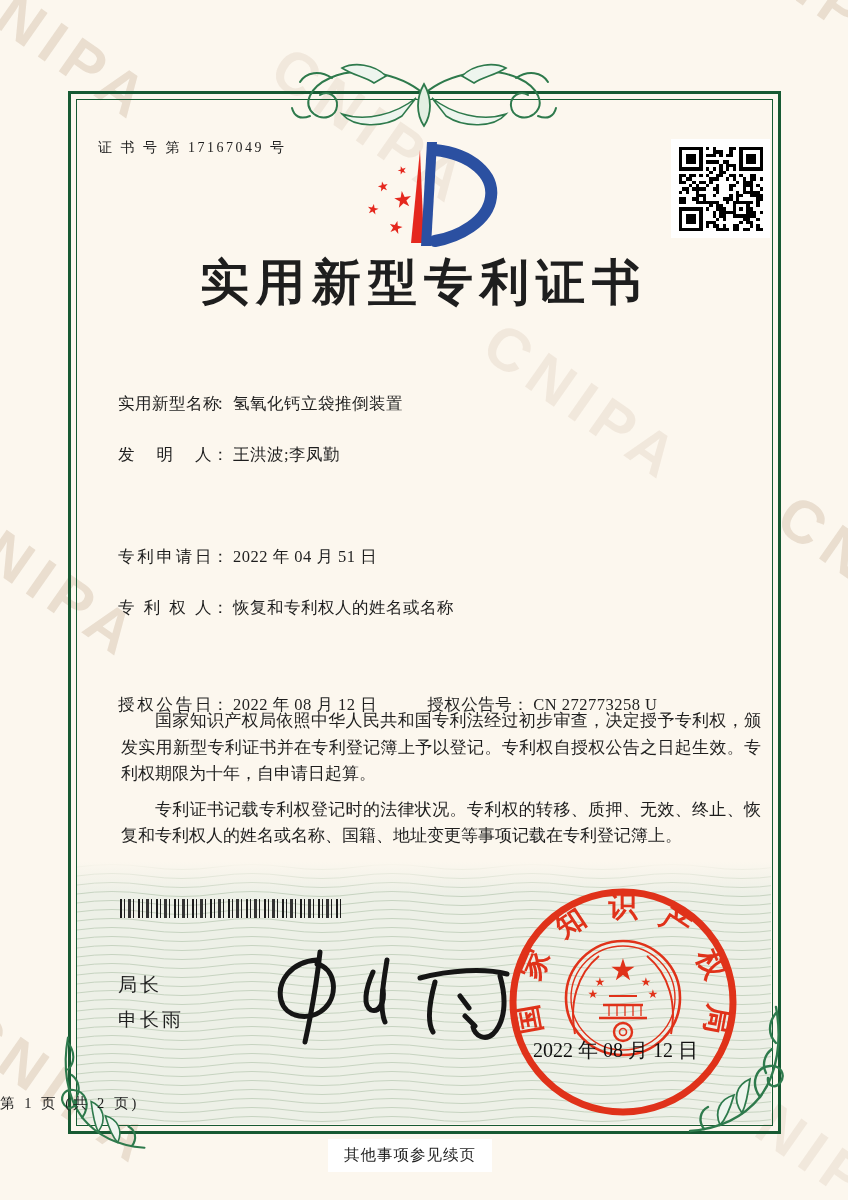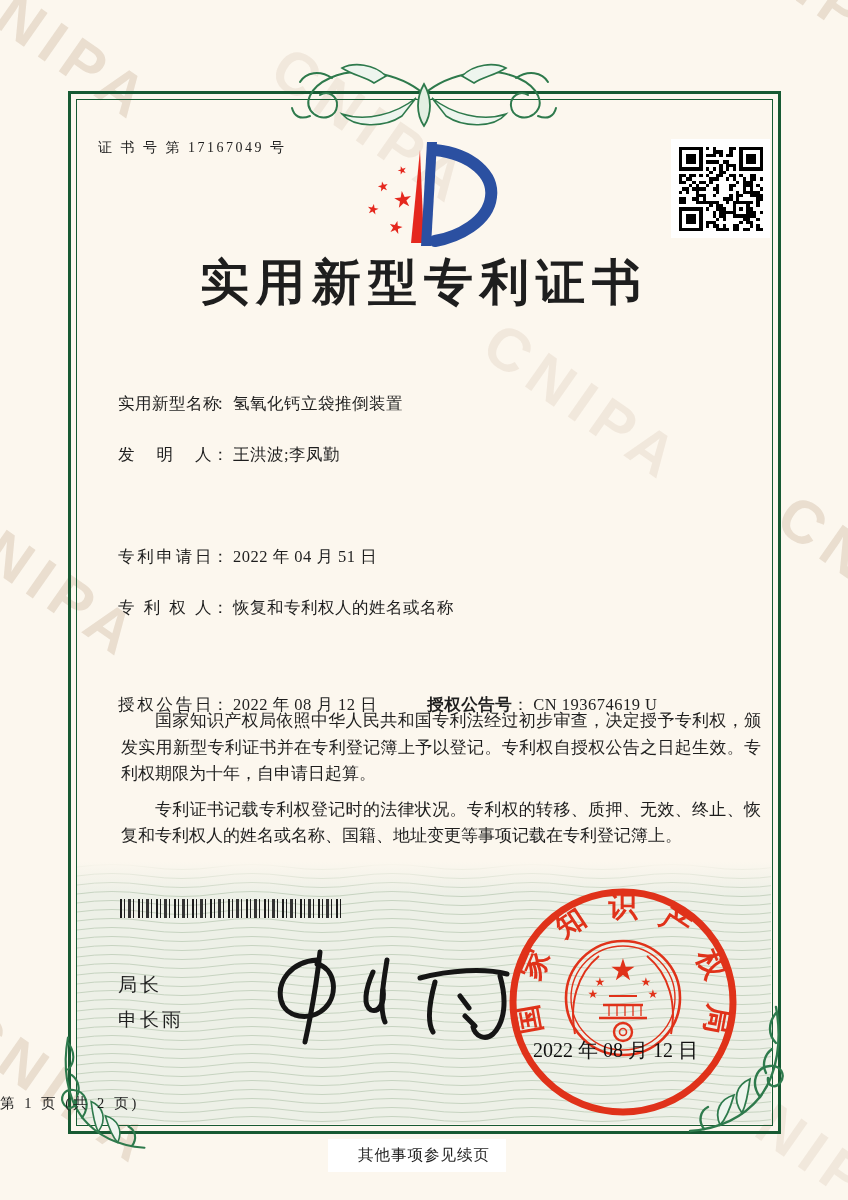--- a/index.html
+++ b/index.html
@@ -25,21 +25,21 @@
   .logo{position:absolute;left:340px;top:134px;width:170px;height:122px;z-index:4;}
   .qr-box{position:absolute;left:671px;top:139px;width:99px;height:99px;background:#fff;
           display:flex;align-items:center;justify-content:center;z-index:4;}
   .title{position:absolute;left:0;top:250px;width:100%;text-align:center;font-size:49px;
          font-weight:700;letter-spacing:7px;z-index:4;}
   
   .row{position:absolute;left:118px;font-size:16.5px;letter-spacing:0.5px;z-index:4;white-space:nowrap;margin-top:36px;}
   .f-label{display:inline-block;width:94px;text-align:justify;text-align-last:justify;}
   .f-value{padding-left:4px;}
   .pair2{margin-left:50px;}
-  .pair2 .f-label2{display:inline-block;font-weight:bold;}
+  .pair2 .f-label2{display:inline-block;}
   
   .paras{position:absolute;left:112px;top:699px;width:658px;font-size:17px;line-height:26.5px;
          text-align:justify;z-index:4;}
   .paras p{margin:9px;text-indent:2em;}
   
   .barcode{position:absolute;left:120px;top:899px;width:221px;height:19px;z-index:4;
     background:repeating-linear-gradient(90deg,#1c1c1c 0 2px,rgba(0,0,0,0) 2px 4px,
       #1c1c1c 4px 5px,rgba(0,0,0,0) 5px 8px,#333 8px 11px,rgba(0,0,0,0) 11px 13px,
       #1c1c1c 13px 14px,rgba(0,0,0,0) 14px 18px);}
   .director-title{position:absolute;left:118px;top:972px;font:400 19px "Liberation Sans",sans-serif;
@@ -47,21 +47,21 @@
   .director-name{position:absolute;left:118px;top:1007px;font:400 19px "Liberation Sans",sans-serif;
                  letter-spacing:3px;z-index:4;}
   .signature{position:absolute;left:245px;top:930px;width:290px;height:120px;z-index:5;}
   .seal{position:absolute;left:505px;top:884px;width:236px;height:236px;z-index:5;opacity:0.96;}
   .seal-date{position:absolute;left:533px;top:1037px;width:190px;font-size:20px;color:#101010;
              white-space:nowrap;z-index:6;}
   .page-footer{position:absolute;left:0;top:1094px;width:100%;text-align:left;font-size:14.5px;
                letter-spacing:3px;z-index:4;}
   .cont-box{position:absolute;left:328px;top:1139px;width:164px;height:33px;background:#ffffff;
             display:flex;align-items:center;justify-content:center;font-size:15.5px;
-            letter-spacing:1px;z-index:4;padding-left:14px;}
+            letter-spacing:1px;z-index:4;}
 </style>
 </head>
 <body>
 
 <div class="page">
 
   <div class="wm" style="left:-60px;top:8px">CNIPA</div>
   <div class="wm light" style="left:258px;top:92px">CNIPA</div>
   <div class="wm" style="left:698px;top:-48px">CNIPA</div>
   <div class="wm light" style="left:470px;top:368px">CNIPA</div>
@@ -350,21 +350,21 @@
   <div class="row" style="top:408px">
     <span class="f-label">发明人</span><span>：</span><span class="f-value">王洪波;李凤勤</span>
   </div>
   <div class="row" style="top:510px">
     <span class="f-label">专利申请日</span><span>：</span><span class="f-value">2022 年 04 月 51 日</span>
   </div>
   <div class="row" style="top:561px">
     <span class="f-label">专利权人</span><span>：</span><span class="f-value">恢复和专利权人的姓名或名称</span>
   </div>
   <div class="row" style="top:658px">
-    <span class="f-label">授权公告日</span><span>：</span><span class="f-value">2022 年 08 月 12 日</span><span class="pair2"><span class="f-label2">授权公告号</span><span>：</span><span class="f-value">CN 193674619 U</span></span>
+    <span class="f-label">授权公告日</span><span>：</span><span class="f-value">2022 年 08 月 12 日</span><span class="pair2"><span class="f-label2">授权公告号</span><span>：</span><span class="f-value">CN 272773258 U</span></span>
   </div>
 
   <div class="paras">
     <p>国家知识产权局依照中华人民共和国专利法经过初步审查，决定授予专利权，颁发实用新型专利证书并在专利登记簿上予以登记。专利权自授权公告之日起生效。专利权期限为十年，自申请日起算。</p>
     <p>专利证书记载专利权登记时的法律状况。专利权的转移、质押、无效、终止、恢复和专利权人的姓名或名称、国籍、地址变更等事项记载在专利登记簿上。</p>
   </div>
 
   <div class="barcode"></div>
 
   <div class="director-title">局长</div>

